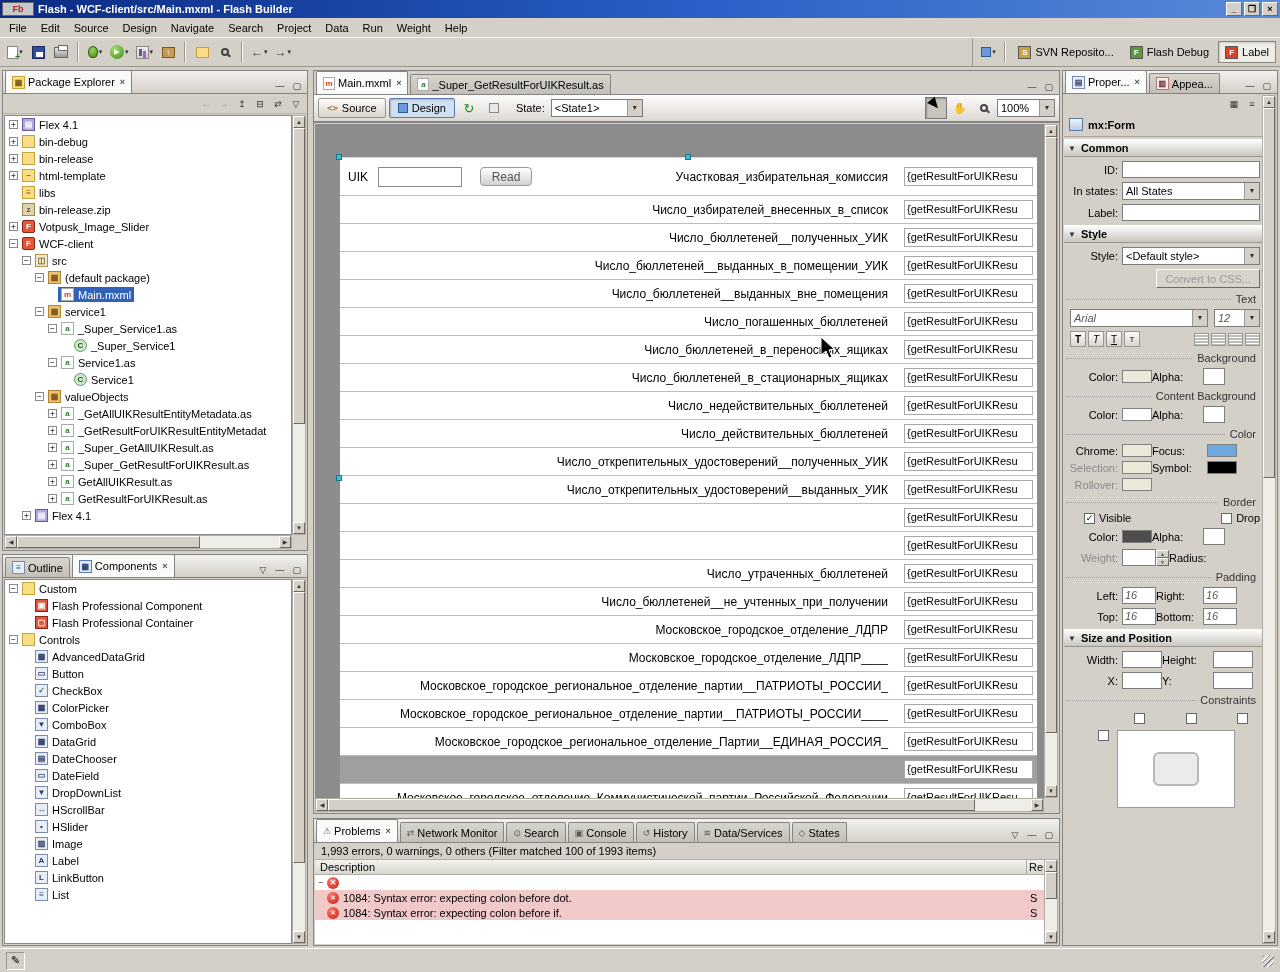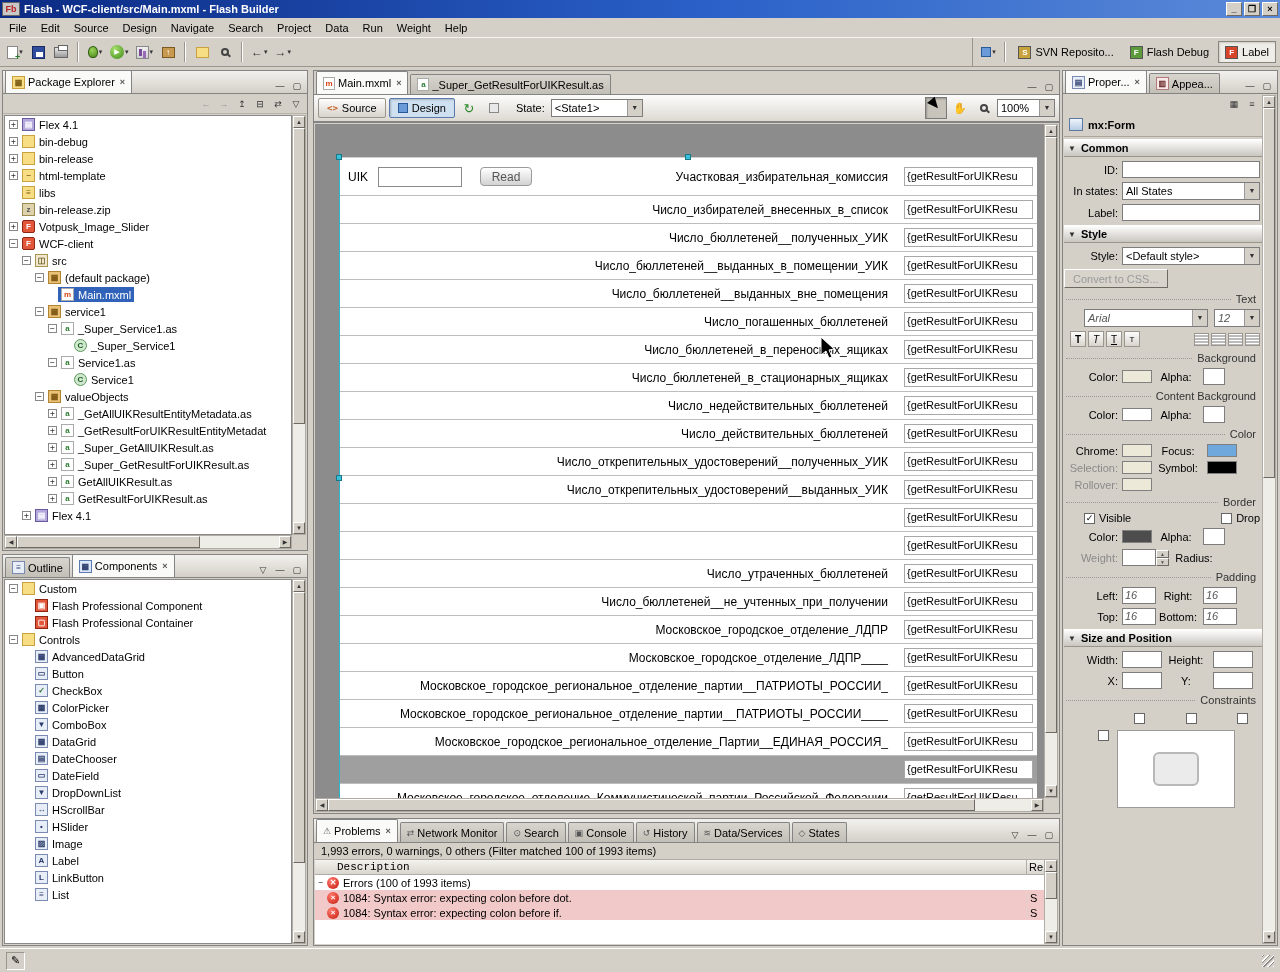--- a/index.html
+++ b/index.html
@@ -1,21 +1,21 @@
 <!DOCTYPE html>
 <html><head>
 <meta charset="utf-8">
 <style>
 *{margin:0;padding:0;box-sizing:border-box;}
 html,body{width:1280px;height:972px;overflow:hidden;}
 body{font-family:"Liberation Sans",sans-serif;font-size:11px;color:#000;background:#d4d0c8;position:relative;}
 
 
 #titlebar{position:absolute;left:0;top:0;width:1280px;height:18px;background:linear-gradient(90deg,#0b2a83,#2a60c8 55%,#5a8ad8);color:#fff;display:flex;align-items:center;padding:0 2px;font-weight:bold;font-size:11px;}
-.app-badge{width:18px;height:14px;background:#c8c8c8;color:#b22;border:1px solid #666;font:bold 9px/12px "Liberation Sans",sans-serif;text-align:center;margin-right:4px;}
+.app-badge{width:32px;height:14px;background:#c8c8c8;color:#b22;border:1px solid #666;font:bold 9px/12px "Liberation Sans",sans-serif;text-align:center;margin-right:4px;}
 #titlebar .ttl{flex:1;white-space:nowrap;overflow:hidden;}
 .winbtn{width:16px;height:14px;margin-left:2px;background:#d4d0c8;border:1px solid;border-color:#fff #6e6a63 #6e6a63 #fff;color:#000;font:bold 9px/12px "Liberation Sans",sans-serif;text-align:center;}
 #menubar{position:absolute;left:0;top:18px;width:1280px;height:19px;display:flex;align-items:center;background:#d4d0c8;padding-left:2px;}
 .menu-item{padding:2px 7px;cursor:default;}
 #main-toolbar{position:absolute;left:0;top:37px;width:1280px;height:30px;display:flex;align-items:center;background:#d4d0c8;border-top:1px solid #f5f4f0;border-bottom:1px solid #9a968e;padding:0 4px;}
 .tb-group{display:flex;align-items:center;gap:1px;}
 .tb-sep{width:2px;height:20px;border-left:1px solid #9a968e;border-right:1px solid #fff;margin:0 5px;}
 .tb-btn{height:22px;min-width:22px;display:flex;align-items:center;justify-content:center;gap:1px;padding:0 2px;border:1px solid transparent;}
 .dd{font-size:7px;color:#333;}
 .ic-new{width:11px;height:13px;background:#fff;border:1px solid #888;position:relative;}
@@ -104,21 +104,21 @@
 .read-btn{min-width:52px;height:19px;border:1px solid #9a9a9a;border-radius:4px;background:linear-gradient(#ffffff,#d2d2d2);color:#555;font-size:12px;display:flex;align-items:center;justify-content:center;padding:0 10px;}
 .handle{position:absolute;width:6px;height:6px;background:#38c0d8;border:1px solid #17788a;z-index:5;}
 #cursor{position:absolute;z-index:9;}
 
 
 #problems{position:absolute;left:313px;top:818px;width:747px;height:128px;background:#d4d0c8;border:1px solid #848484;}
 #ptabs{display:flex;align-items:flex-end;height:100%;}
 .ptico{font-size:9px;color:#555;}
 #p-summary{position:absolute;left:1px;right:1px;top:24px;height:16px;padding:2px 6px;}
 #p-header{position:absolute;left:1px;right:15px;top:40px;height:16px;display:flex;background:linear-gradient(#f4f2ee,#d9d6cf);border-top:1px solid #b0ada6;border-bottom:1px solid #b0ada6;}
-.th-desc{flex:1;padding:1px 22px;border-right:1px solid #b0ada6;overflow:hidden;font-family:Liberation Mono, monospace;}
+.th-desc{flex:1;padding:1px 5px;border-right:1px solid #b0ada6;overflow:hidden;}
 .th-res{width:17px;padding:1px 2px;overflow:hidden;}
 #problems-table{position:absolute;left:1px;right:15px;top:56px;bottom:1px;background:#fff;overflow:hidden;}
 .p-row{display:flex;align-items:center;height:15px;background:#fff;white-space:nowrap;}
 .p-row.err{background:#f2c9c9;}
 .pexp{width:12px;flex:none;text-align:center;font:8px/9px "DejaVu Sans Mono",monospace;color:#333;}
 .err-badge{width:12px;height:12px;flex:none;border-radius:50%;background:radial-gradient(circle at 35% 30%,#ff7b6e,#c61a0e);color:#fff;font:bold 8px/12px "Liberation Sans",sans-serif;text-align:center;margin-right:4px;}
 .ptext{flex:1;overflow:hidden;}
 .pres{width:17px;flex:none;overflow:hidden;border-left:1px solid #e0d0d0;padding-left:2px;}
 #p-vscroll{top:40px;right:1px;bottom:1px;}
 
@@ -126,21 +126,21 @@
 #props{position:absolute;left:1062px;top:70px;width:216px;height:876px;background:#d4d0c8;border:1px solid #848484;}
 #props-content{position:absolute;left:1px;right:15px;top:24px;bottom:1px;overflow:hidden;}
 #props-vscroll{top:24px;right:1px;bottom:1px;}
 .props-mini-toolbar{height:18px;display:flex;justify-content:flex-end;align-items:center;gap:2px;padding:0 2px;}
 .target-row{height:24px;display:flex;align-items:center;gap:5px;padding:0 5px;border-bottom:1px solid #aaa69e;font-weight:bold;}
 .form-glyph{width:14px;height:13px;background:linear-gradient(#eef4fc,#b8cce4);border:1px solid #5a7aa0;}
 .sec-h{height:18px;display:flex;align-items:center;gap:5px;padding:0 4px;background:linear-gradient(#fdfdfc,#c9c6bf);border-top:1px solid #fff;border-bottom:1px solid #9a968e;font-weight:bold;margin-top:2px;}
 .tri{font-size:8px;color:#333;}
 .prow{display:flex;align-items:center;margin:4px 2px 4px 0;}
 .plab{width:54px;text-align:right;margin-right:4px;flex:none;}
-.plab2{width:40px;text-align:center;margin-right:3px;flex:none;}
+.plab2{width:40px;text-align:left;margin-right:3px;flex:none;}
 .fld{height:17px;background:#fff;border:1px solid #7c7c7c;padding:0 2px;line-height:15px;overflow:hidden;white-space:nowrap;}
 .fld.grow{flex:1;}
 .fld.num{width:34px;flex:none;}
 .it{font-style:italic;color:#555;}
 .dim{color:#8a8a8a;}
 .sep{display:flex;align-items:center;margin:5px 6px 3px 2px;color:#333;}
 .sep .line{flex:1;border-top:1px dotted #9a9a9a;margin-right:5px;}
 .btn3d{height:19px;display:inline-flex;align-items:center;padding:0 8px;background:#d8d4cc;border:1px solid;border-color:#fff #6e6a63 #6e6a63 #fff;}
 .btn3d.disabled{color:#9a9a9a;}
 .swatch{width:30px;height:13px;flex:none;border:1px solid #808080;}
@@ -867,21 +867,20 @@
   </div>
   <div id="p-summary">1,993 errors, 0 warnings, 0 others (Filter matched 100 of 1993 items)</div>
   <div id="p-header">
     <div class="th-desc">Description</div>
     <div class="th-res">Re</div>
   </div>
   <div id="problems-table">
       <div class="p-row group">
         <span class="pexp">−</span>
         <span class="err-badge">✕</span>
-        <span class="ptext">Errors (100 of 1993 items)</span>
         <span class="pres"></span>
       </div>
       <div class="p-row err">
         <span class="pexp"></span>
         <span class="err-badge">×</span>
         <span class="ptext">1084: Syntax error: expecting colon before dot.</span>
         <span class="pres">S</span>
       </div>
       <div class="p-row err">
         <span class="pexp"></span>
@@ -949,29 +948,29 @@
         <span class="tri">▼</span>
         <span>Style</span>
       </div>
     <div class="prow">
         <span class="plab">Style:</span>
       <div class="combo" style="flex:1;">
           <span>&lt;Default style&gt;</span>
           <span class="ca">▼</span>
         </div>
     </div>
-    <div class="prow" style="justify-content:flex-start;">
+    <div class="prow" style="justify-content:flex-end;">
         <span class="btn3d disabled">Convert to CSS...</span>
       </div>
     <div class="sep">
         <span class="line"></span>
         <span>Text</span>
       </div>
     <div class="prow">
-      <div class="combo" style="flex:1;margin-left:20px;">
+      <div class="combo" style="flex:1;margin-left:6px;">
           <span class="it">Arial</span>
           <span class="ca">▼</span>
         </div>
       <div class="combo" style="width:46px;margin-left:6px;">
           <span class="it">12</span>
           <span class="ca">▼</span>
         </div>
     </div>
     <div class="prow" style="margin-left:6px;">
       <span class="tbtn" style="font-weight:bold;">T</span>

